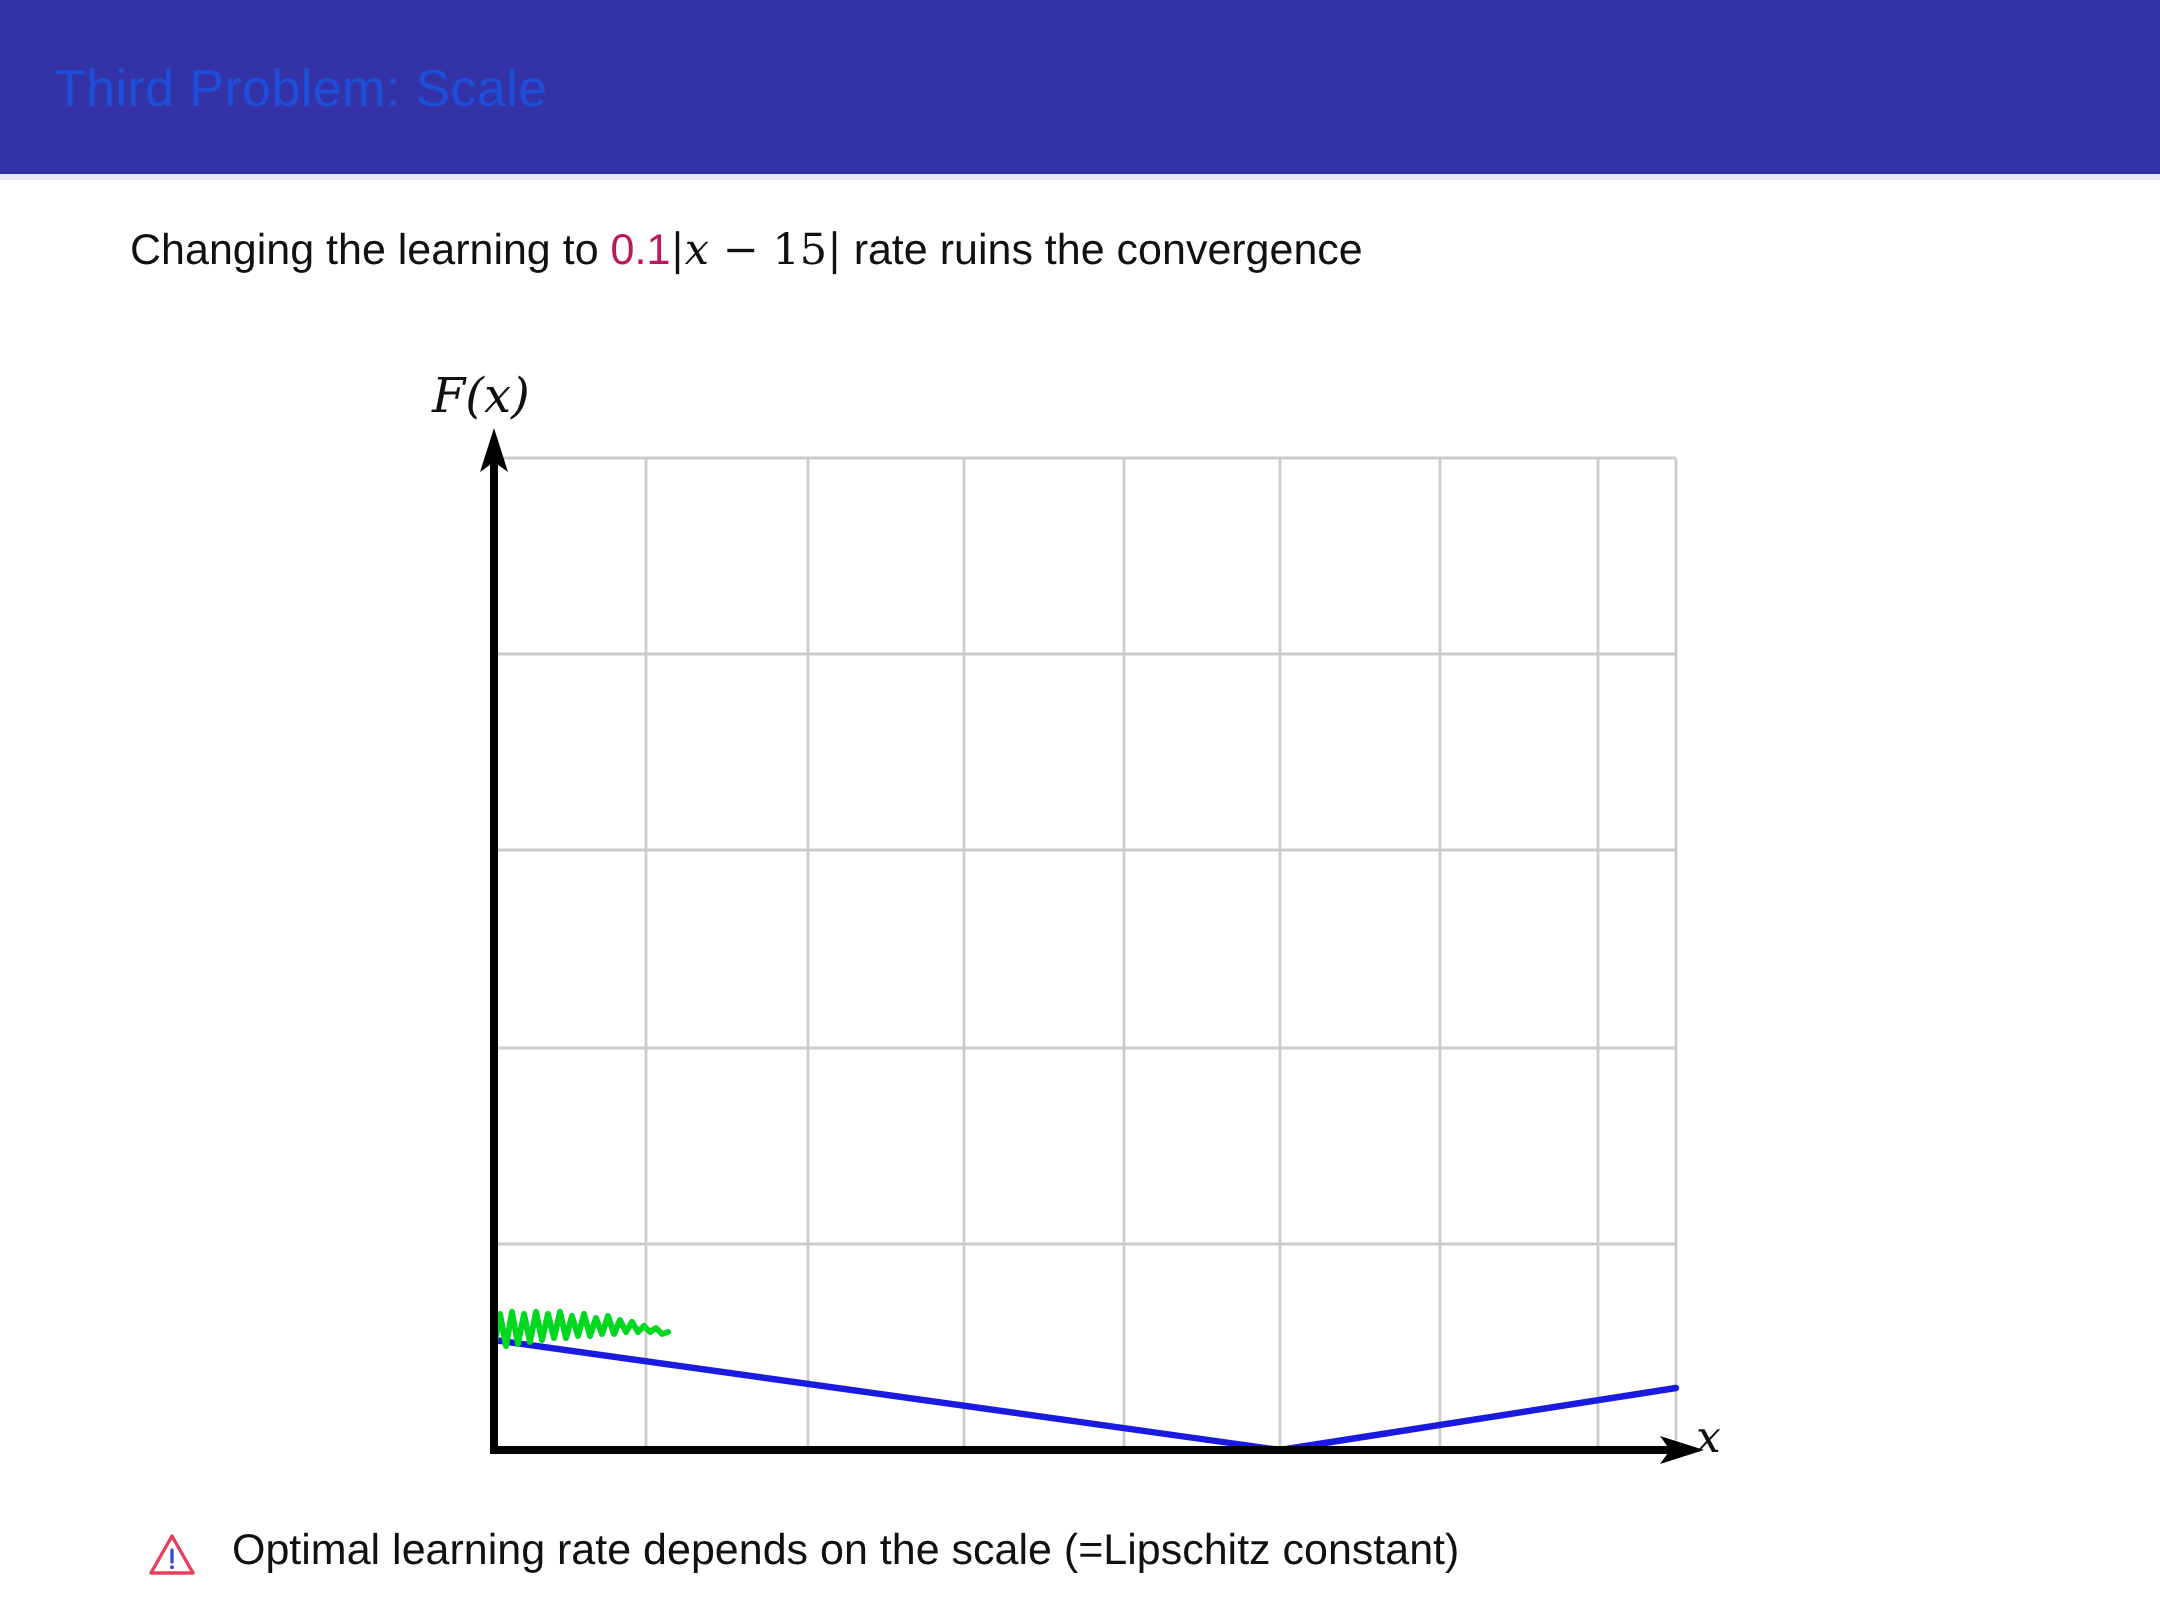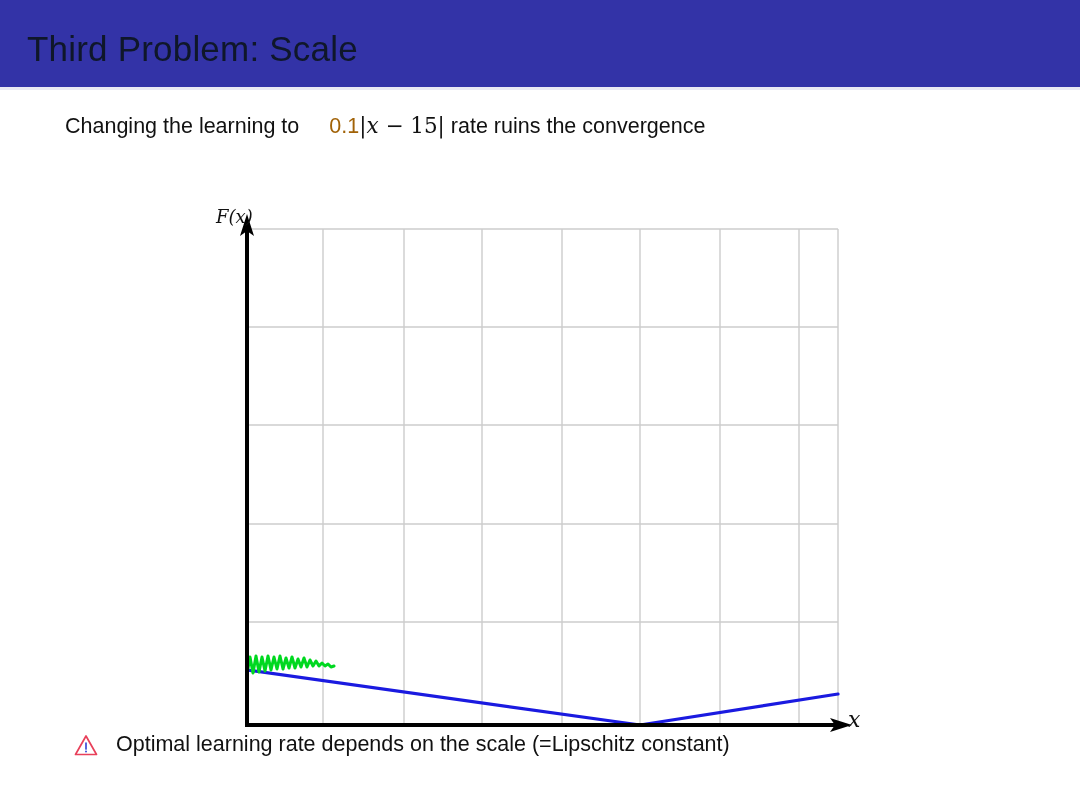--- a/index.html
+++ b/index.html
@@ -30,36 +30,36 @@
     left: 0;
     top: 87px;
     width: 1080px;
     height: 3px;
     background: #e9e9f4;
   }
   .title-text {
     position: absolute;
     left: 27px;
     top: 29px;
-    font-size: 35px;
-    color: #0f172a;
+    font-size: 26px;
+    color: #1d4ed8;
     letter-spacing: 0.2px;
     white-space: nowrap;
   }
 
   
   .lead {
     position: absolute;
     left: 65px;
     top: 113px;
     font-size: 21.5px;
     color: #111111;
     white-space: nowrap;
   }
-  .lead .accent { color: #a16207; margin-left: 24px; }
+  .lead .accent { color: #be185d; }
   .math {
     font-family: "DejaVu Serif", serif;
     font-style: italic;
   }
   .math-up {
     font-family: "DejaVu Serif", serif;
     font-style: normal;
   }
   .bar {
     font-family: "DejaVu Serif", serif;
@@ -72,43 +72,43 @@
     left: 200px;
     top: 180px;
     width: 680px;
     height: 570px;
   }
   .plot svg { display: block; }
 
   .ylabel {
     position: absolute;
     left: 16px;
-    top: 26px;
-    font-size: 18px;
+    top: 4px;
+    font-size: 24px;
     font-family: "DejaVu Serif", serif;
     font-style: italic;
     color: #111111;
   }
   .xlabel {
     position: absolute;
     left: 648px;
     top: 527px;
     font-size: 22px;
     font-family: "DejaVu Serif", serif;
     font-style: italic;
     color: #111111;
   }
 
   
   .caption {
     position: absolute;
     left: 74px;
-    top: 732px;
+    top: 763px;
     display: flex;
-    align-items: center;
+    align-items: flex-end;
     gap: 18px;
     white-space: nowrap;
   }
   .caption-text {
     font-size: 21.5px;
     color: #111111;
   }
   .warn-icon { display: block; }
 </style>
 </head>

